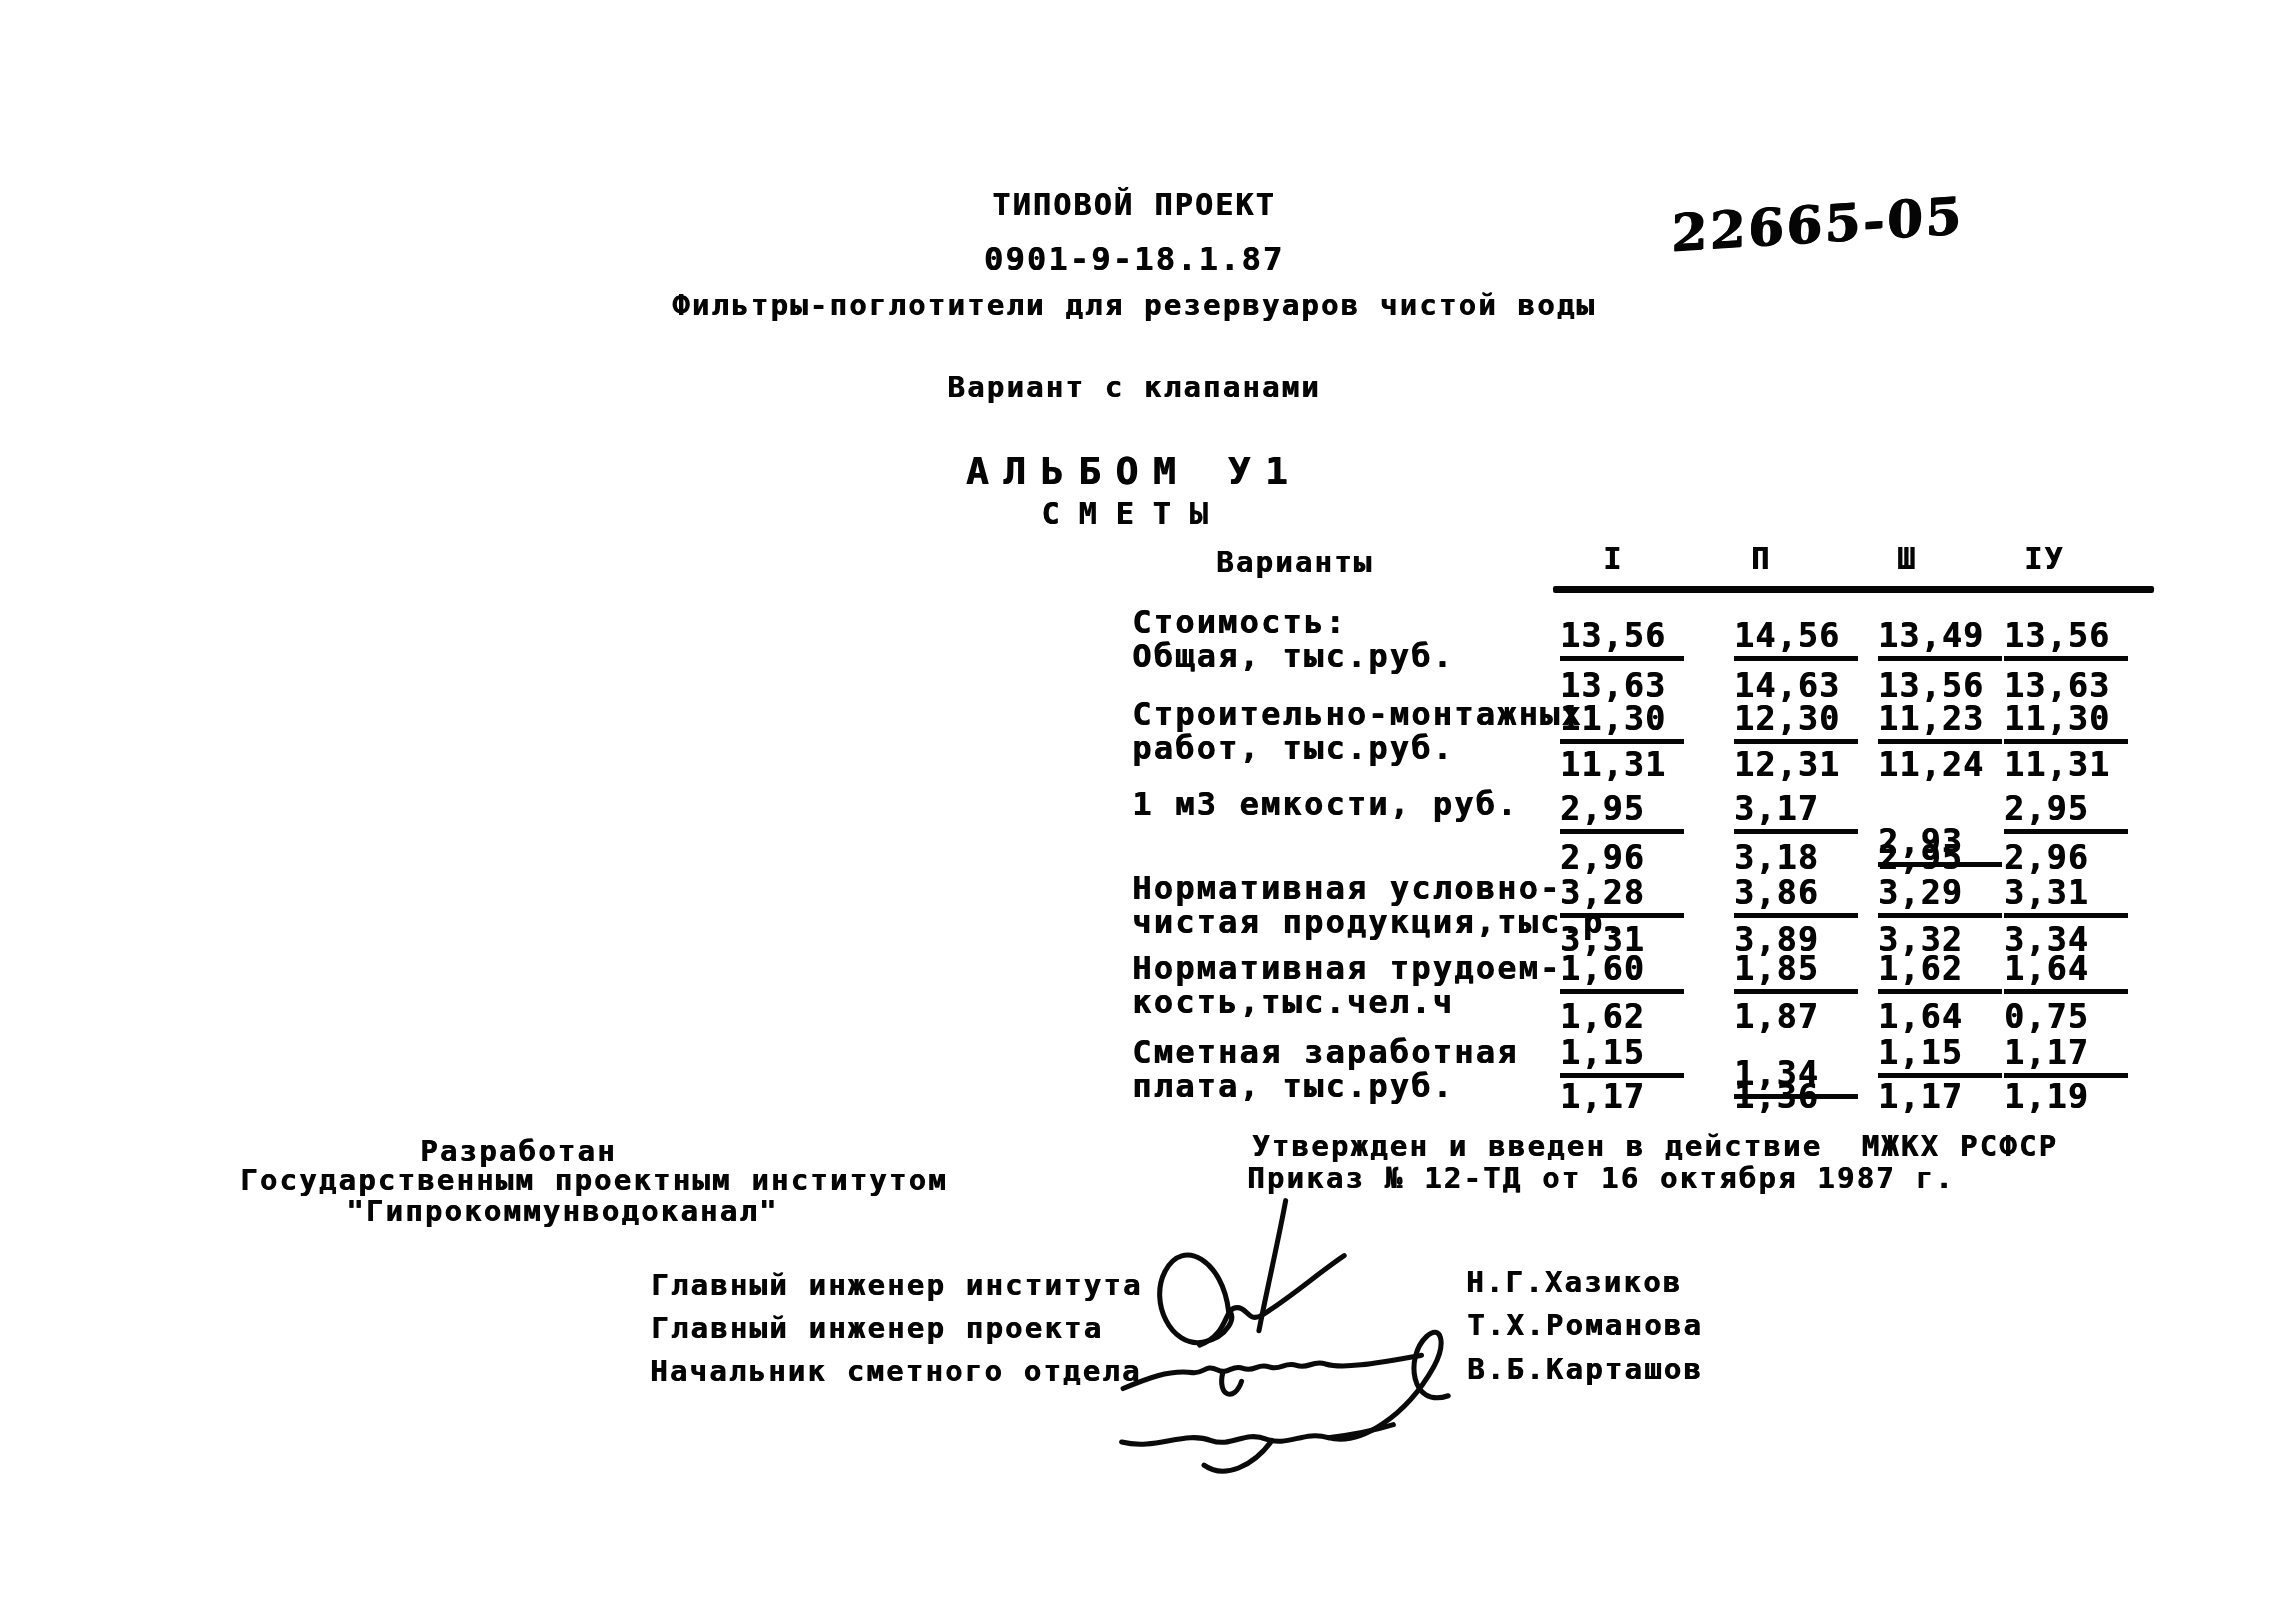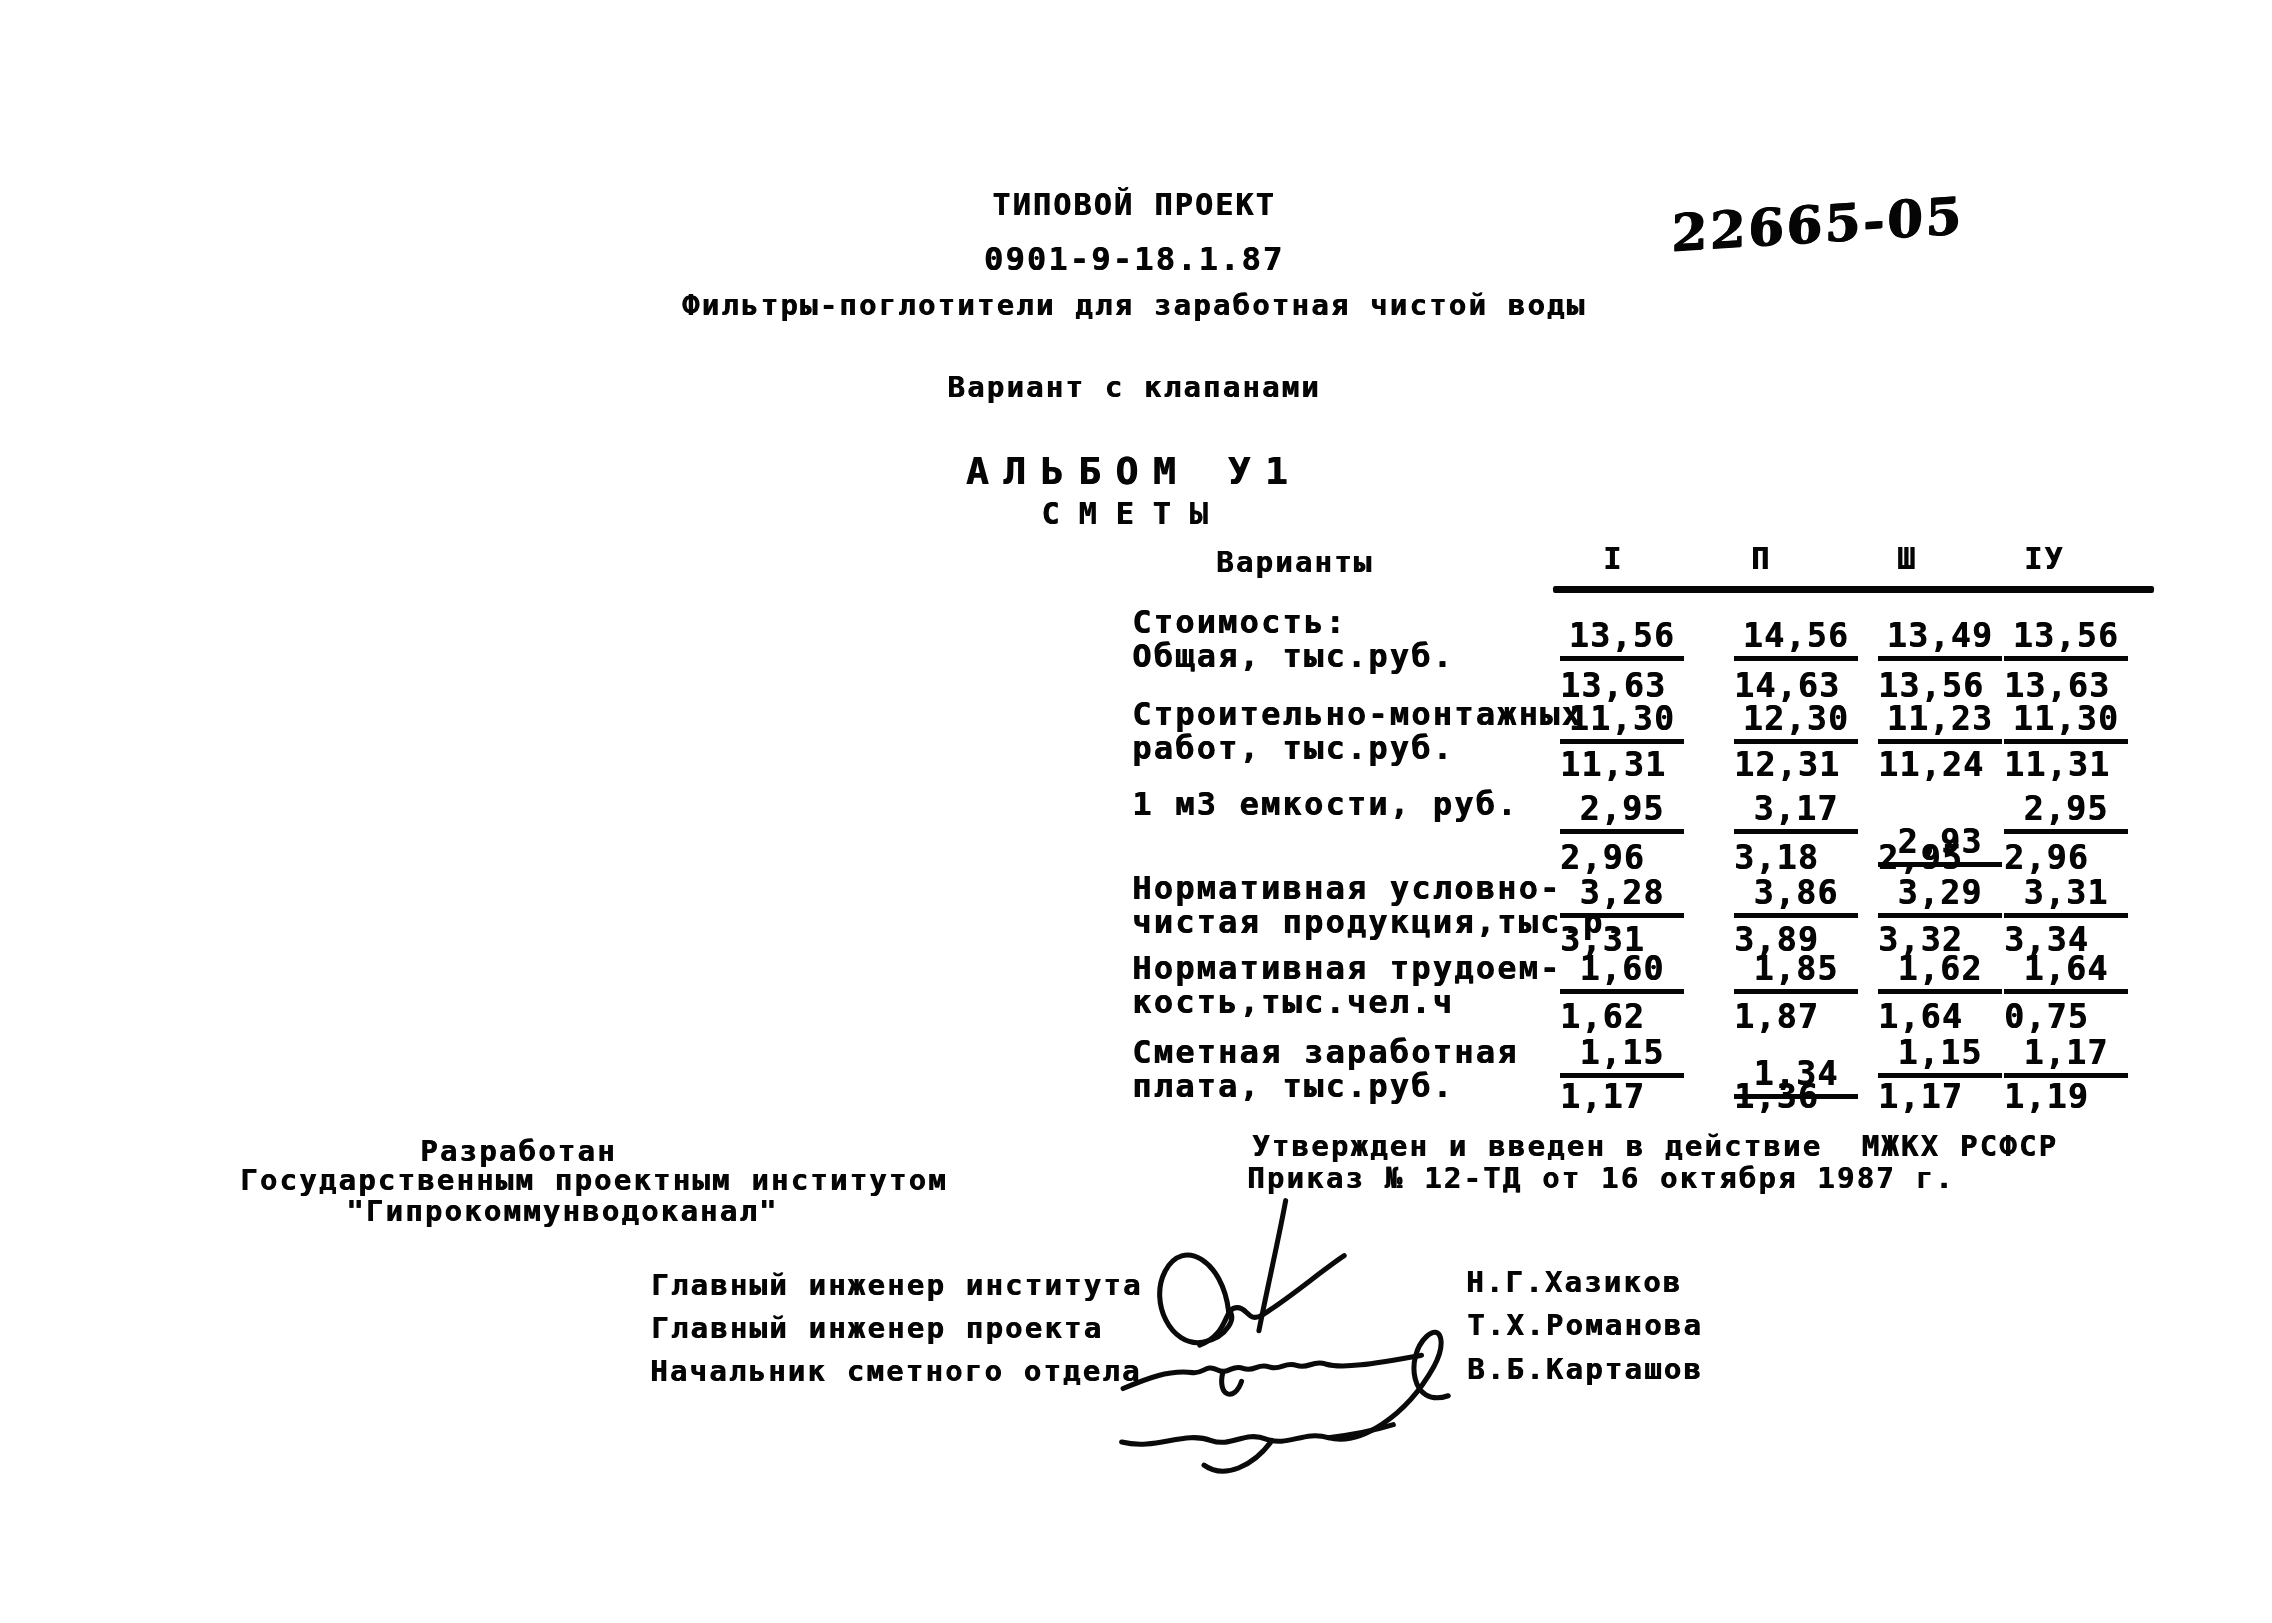--- a/index.html
+++ b/index.html
@@ -36,40 +36,39 @@
     width:601px;height:6.5px;
     background:#050505;
     border-radius:2.2px;
   }
   .col-head{position:absolute;top:541px;font-size:30px;}
   .row-label{line-height:34px;font-size:32px;}
   .val{
     font-size:33px;
     letter-spacing:1.4px;
     display:inline-block;
-    text-align:center;
   }
   .val.u{
     border-bottom:5.8px solid #050505;
     min-width:124px;
     padding-bottom:0.7px;
   }
   .sig-svg{position:absolute;left:1114px;top:1192px;}
   .sig-svg path{stroke:#0a0a0a;stroke-width:7;fill:none;stroke-linecap:round;stroke-linejoin:round;}
 </style>
 </head>
 <body>
 
 <div id="page">
 
   <div class="tw tw-center" style="top:187px;font-size:30px;">ТИПОВОЙ ПРОЕКТ</div>
   <div class="tw tw-center" style="top:240px;font-size:32px;">0901-9-18.1.87</div>
   <div class="stamp">22665-05</div>
 
-  <div class="tw tw-center" style="top:288px;">Фильтры-поглотители для заработная чистой воды</div>
+  <div class="tw tw-center" style="top:288px;">Фильтры-поглотители для резервуаров чистой воды</div>
 
   <div class="tw tw-center" style="top:370px;">Вариант с клапанами</div>
 
   <div class="tw tw-center" style="top:449px;font-size:38px;letter-spacing:14.5px;">АЛЬБОМ У1</div>
   <div class="tw tw-center" style="top:496px;font-size:30px;letter-spacing:19px;">СМЕТЫ</div>
 
   <div class="tw" style="left:1216px;top:545px;">Варианты</div>
   <div class="tw col-head" style="left:1603px;">I</div>
   <div class="tw col-head" style="left:1751px;">П</div>
   <div class="tw col-head" style="left:1897px;">Ш</div>

